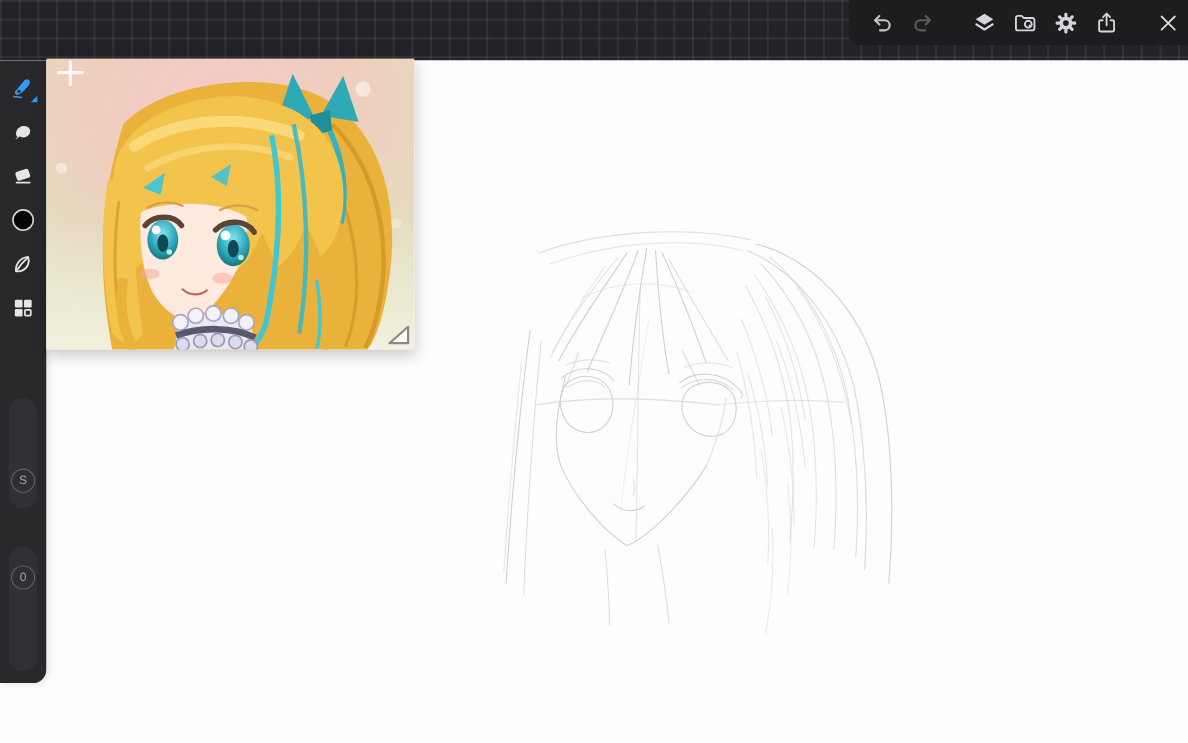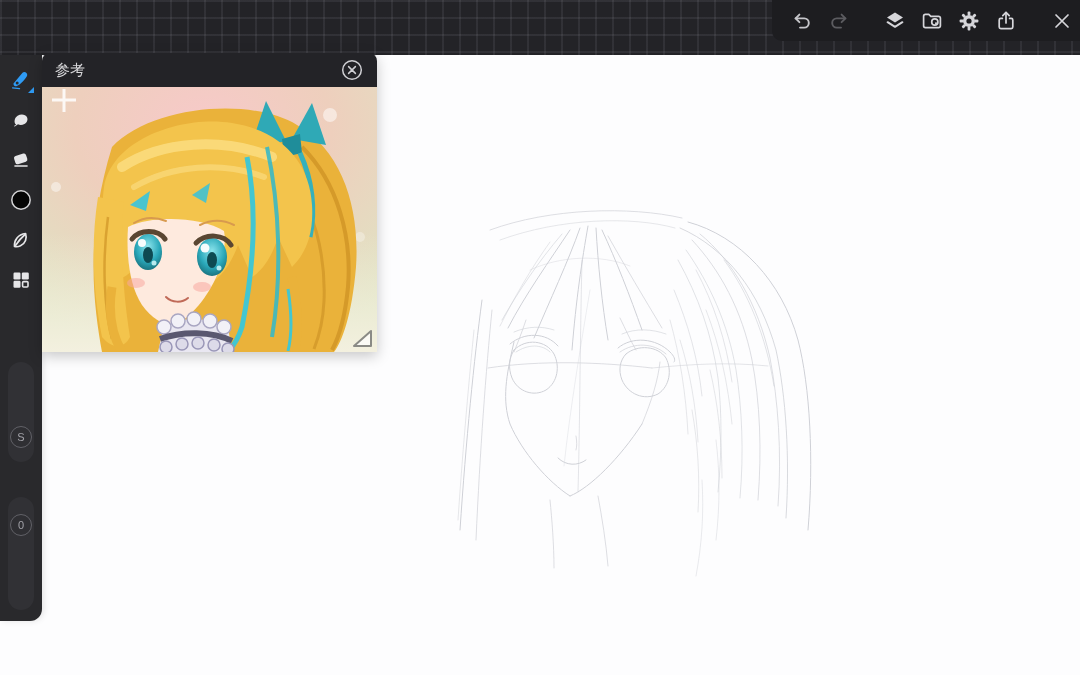--- a/index.html
+++ b/index.html
@@ -235,29 +235,20 @@
     <div class="track track2"></div>
     <button class="thumb thumb-s">
       <span>S</span>
     </button>
     <button class="thumb thumb-o">
       <span>0</span>
     </button>
   </div>
 
   <div class="ref-panel">
-    <div class="ref-header">
-      <span class="ref-title">参考</span>
-      <button class="ref-close">
-        <svg width="24" height="24" viewBox="0 0 24 24" fill="none" stroke="#cfcfd3" stroke-width="1.5" stroke-linecap="round">
-          <circle cx="12" cy="12" r="9.3"></circle>
-          <path d="M8.6 8.6 L15.4 15.4 M15.4 8.6 L8.6 15.4"></path>
-        </svg>
-      </button>
-    </div>
     <div class="ref-body">
       <svg width="335" height="265" viewBox="0 0 335 265">
         <defs>
           <radialGradient id="bgG" cx="48%" cy="15%" r="85%">
             <stop offset="0%" stop-color="#f7c9c9"></stop>
             <stop offset="45%" stop-color="#eecfbd"></stop>
             <stop offset="100%" stop-color="#dde6c4"></stop>
           </radialGradient>
           <linearGradient id="bgB" x1="0" y1="0" x2="0" y2="1">
             <stop offset="55%" stop-color="#f6eedd" stop-opacity="0"></stop>

